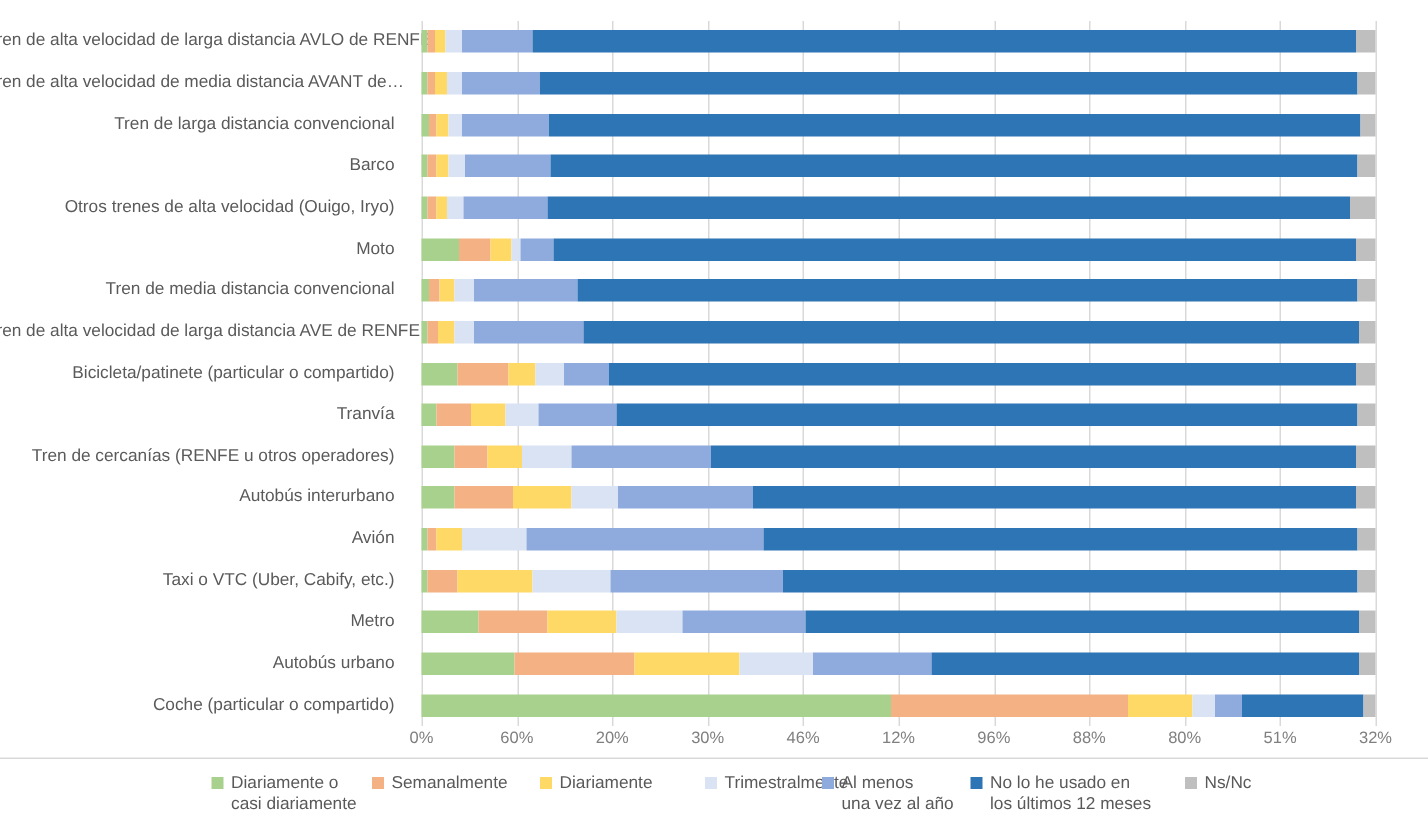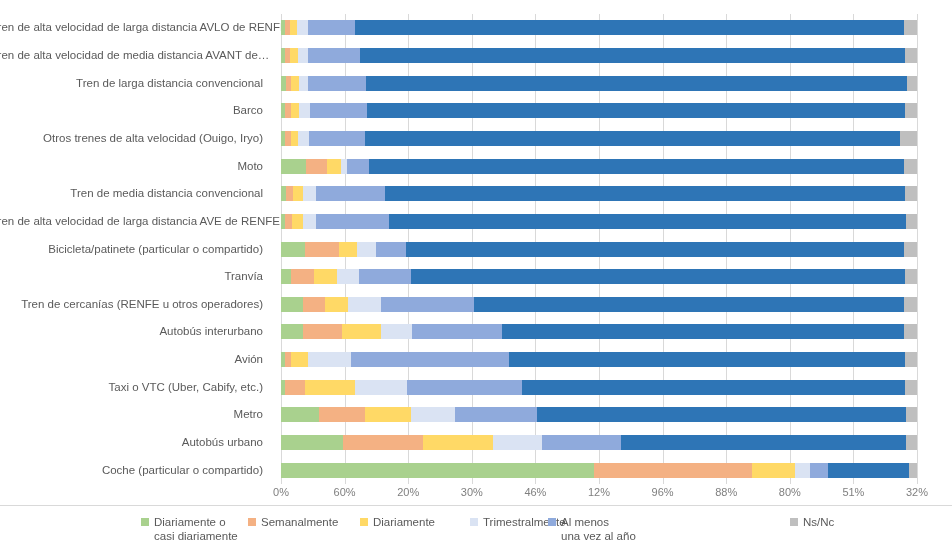--- a/index.html
+++ b/index.html
@@ -270,20 +270,25 @@
         </div>
         <div class="legend-item" style="left: 470px;">
           <span class="swatch" style="background: rgb(218, 227, 243);"></span>
           <span class="legend-text">Trimestralmente</span>
         </div>
         <div class="legend-item" style="left: 548px;">
           <span class="swatch" style="background: rgb(143, 170, 220);"></span>
           <span class="legend-text">Al menos
 una vez al año</span>
         </div>
+        <div class="legend-item" style="left: 647px;">
+          <span class="swatch" style="background: rgb(46, 117, 182);"></span>
+          <span class="legend-text">No lo he usado en
+los últimos 12 meses</span>
+        </div>
         <div class="legend-item" style="left: 790px;">
           <span class="swatch" style="background: rgb(191, 191, 191);"></span>
           <span class="legend-text">Ns/Nc</span>
         </div>
       </div>
   </div>
 
 </div>
 
 </body></html>

